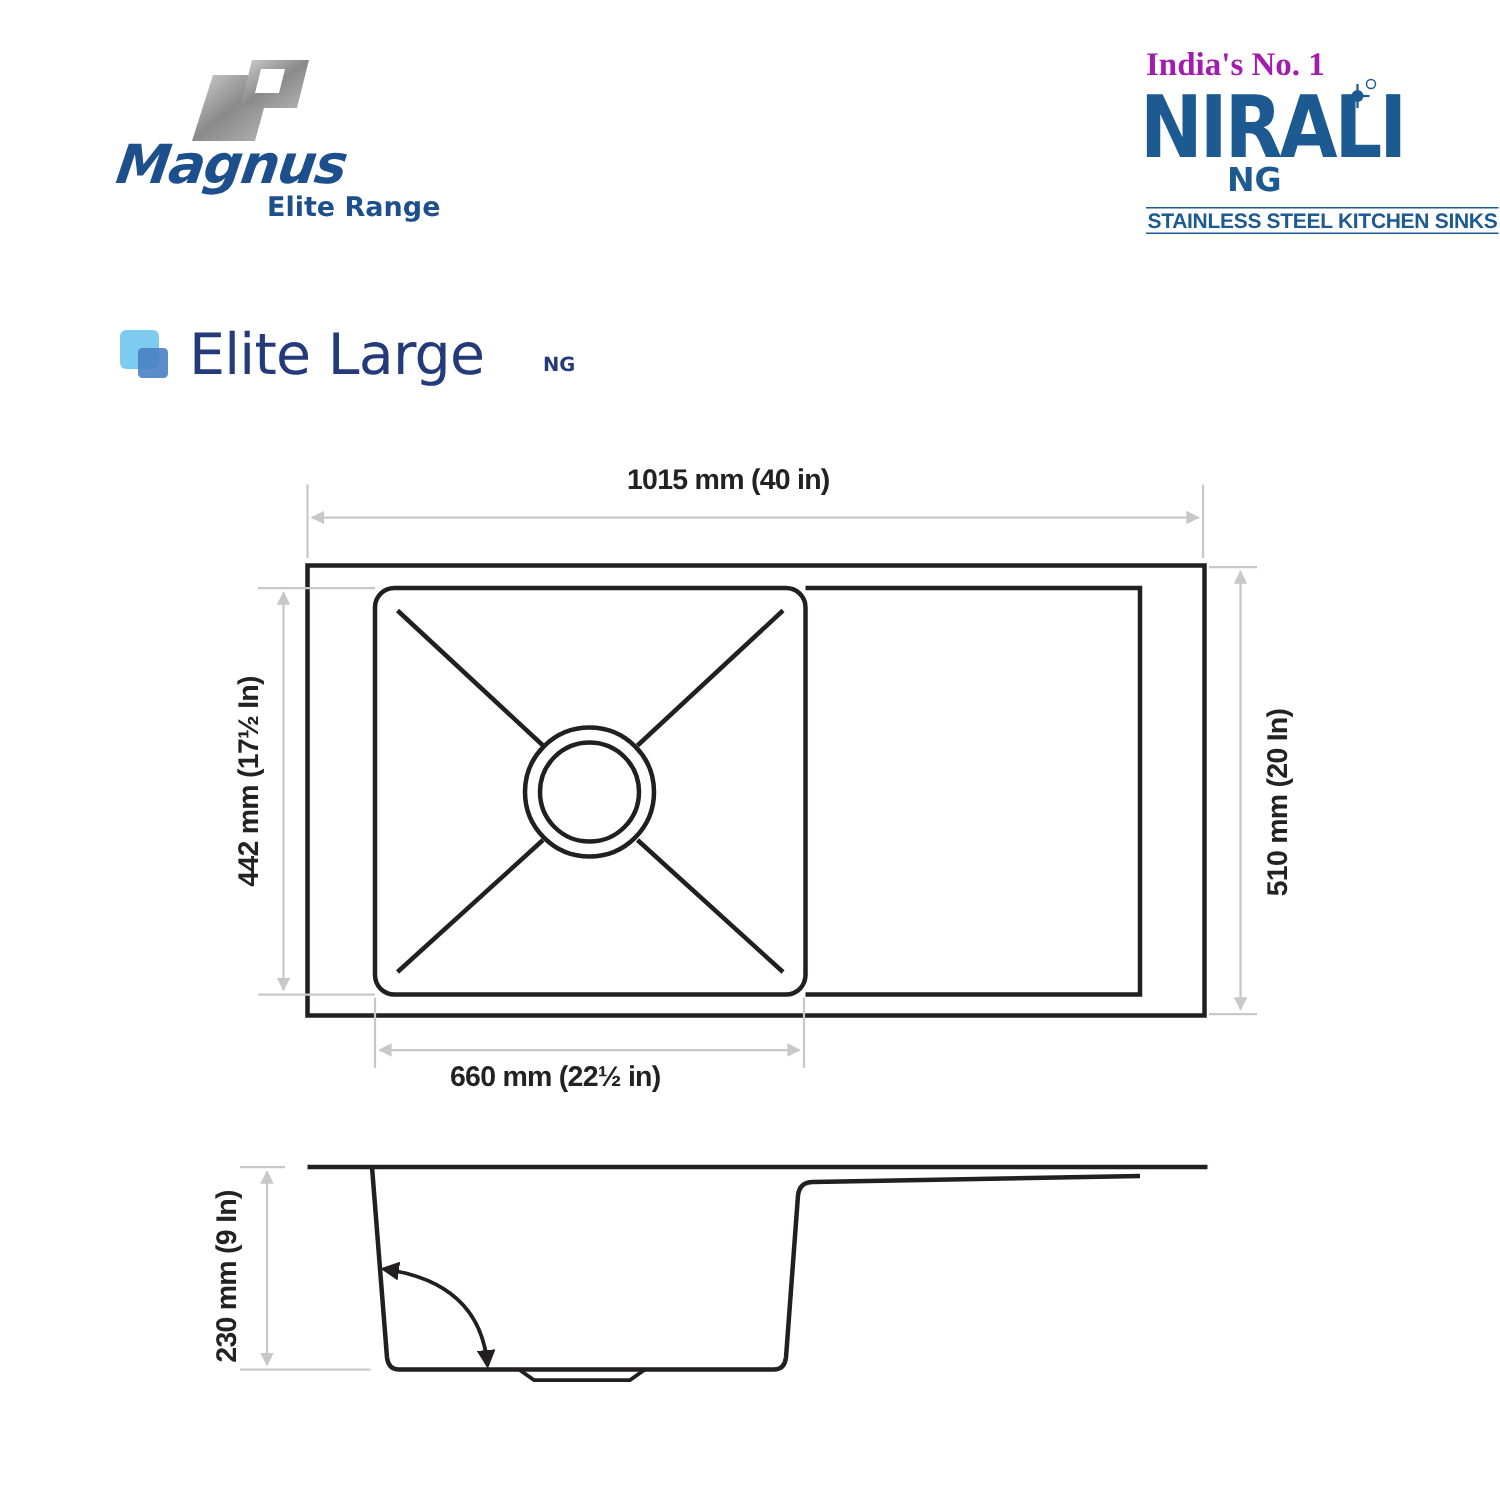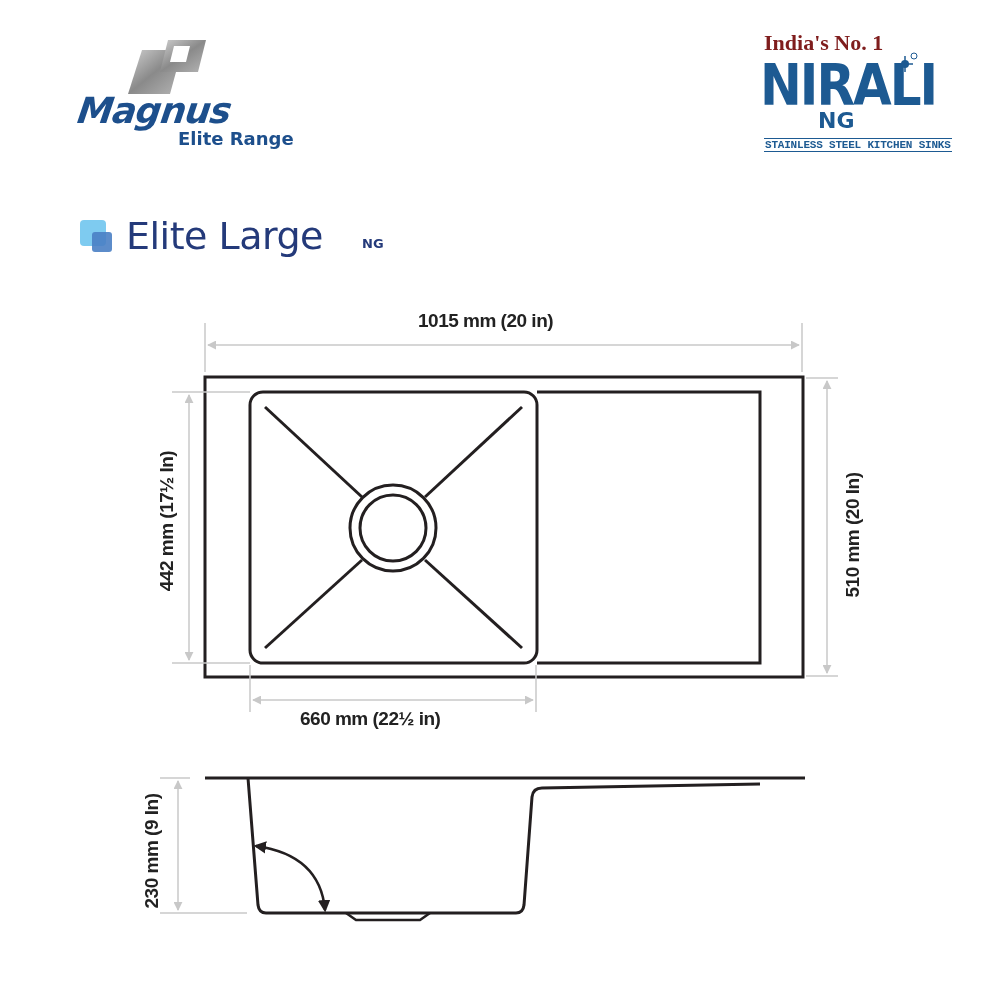--- a/index.html
+++ b/index.html
@@ -1,23 +1,23 @@
 <!DOCTYPE html>
 <html><head>
 <meta charset="utf-8">
 <style>
   html, body { margin:0; padding:0; background:#ffffff; }
   body { width:1000px; height:1000px; position:relative; overflow:hidden; font-family:"Liberation Sans", sans-serif; }
   .abs { position:absolute; }
   .magnus-word { left:78px; top:90px; font-family:"DejaVu Sans", sans-serif; font-weight:bold; font-style:italic; font-size:36px; color:#1d4f8c; letter-spacing:-1px; transform:skewX(-8deg); }
   .magnus-sub { left:178px; top:128px; font-family:"DejaVu Sans", sans-serif; font-weight:bold; font-size:18px; color:#1d4f8c; }
-  .nirali-top { left:764px; top:30px; font-family:"Liberation Serif", serif; font-weight:bold; font-size:22px; color:#7f1d1d; }
+  .nirali-top { left:764px; top:30px; font-family:"Liberation Serif", serif; font-weight:bold; font-size:22px; color:#a21caf; }
   .nirali-word { left:760px; top:52px; font-family:"DejaVu Sans", sans-serif; font-weight:bold; font-size:50px; color:#1d5a92; letter-spacing:-2px; transform:scaleY(1.15); transform-origin:top left; }
   .nirali-ng { left:818px; top:108px; font-family:"DejaVu Sans", sans-serif; font-weight:bold; font-size:22px; color:#1d5a92; }
-  .nirali-tag { left:764px; top:138px; font-family:Liberation Mono, monospace; font-size:11px; font-weight:bold; color:#1d5a92; border-top:1.5px solid #1d5a92; border-bottom:1.5px solid #1d5a92; padding:0 1px; letter-spacing:-0.2px;text-align:right; }
+  .nirali-tag { left:764px; top:138px; font-family:Liberation Sans, sans-serif; font-size:14px; font-weight:bold; color:#1d5a92; border-top:1.5px solid #1d5a92; border-bottom:1.5px solid #1d5a92; padding:0 1px; letter-spacing:-0.2px;text-align:right; }
   .title { left:126px; top:214px; font-family:"DejaVu Sans", sans-serif; font-size:38px; color:#243a7a; letter-spacing:-0.5px; }
   .title-suffix { left:362px; top:236px; font-family:"DejaVu Sans", sans-serif; font-weight:bold; font-size:13px; color:#243a7a; }
   .dim { font-family:"Liberation Sans", sans-serif; font-weight:bold; font-size:19px; color:#222; white-space:nowrap; letter-spacing:-0.5px; }
   .dim-v { transform-origin:center center; transform:rotate(-90deg); }
 </style>
 </head>
 <body>
 
 <div>
   <svg class="abs" style="left:120px;top:38px" width="90" height="60">
@@ -101,17 +101,17 @@
   </g>
 
   <g stroke="#231f20" stroke-width="3" fill="none">
     <line x1="205" y1="778" x2="805" y2="778"></line>
     <path d="M248,778 L258,905 Q259,913 266,913 L516,913 Q523,913 524,905 L532,797 Q533,788 542,788 L760,784"></path>
     <path d="M346,913 L356,920 L420,920 L430,913" stroke-width="2.5"></path>
     <path d="M256,846 Q320,855 325,910" stroke-width="2.5" marker-start="url(#ahd)" marker-end="url(#ahd)"></path>
   </g>
 </svg>
 
-<div class="abs dim" style="left:418px;top:310px">1015 mm (20 in)</div>
+<div class="abs dim" style="left:418px;top:310px">1015 mm (40 in)</div>
 <div class="abs dim" style="left:300px;top:708px">660 mm (22½ in)</div>
 <div class="abs dim dim-v" style="left:778px;top:524px;width:150px;text-align:center">510 mm (20 In)</div>
 <div class="abs dim dim-v" style="left:87px;top:510px;width:160px;text-align:center">442 mm (17½ In)</div>
 <div class="abs dim dim-v" style="left:87px;top:840px;width:130px;text-align:center">230 mm (9 In)</div>
 
 </body></html>

